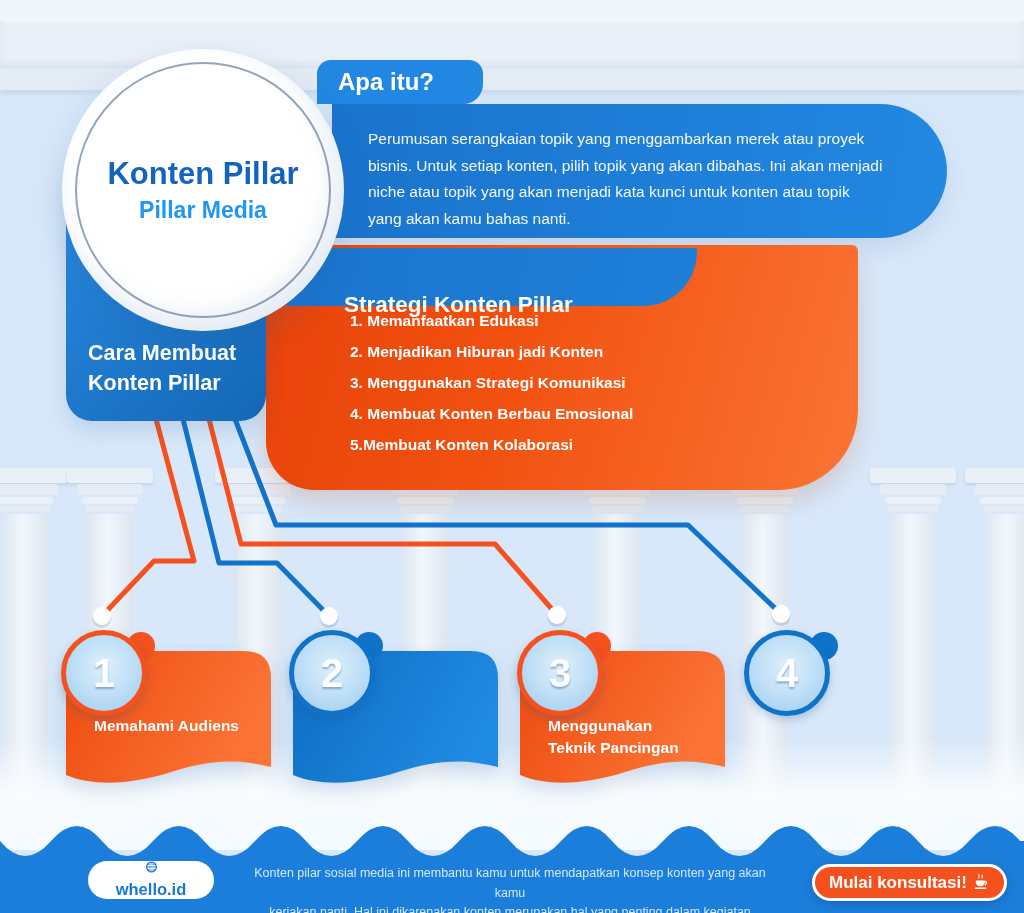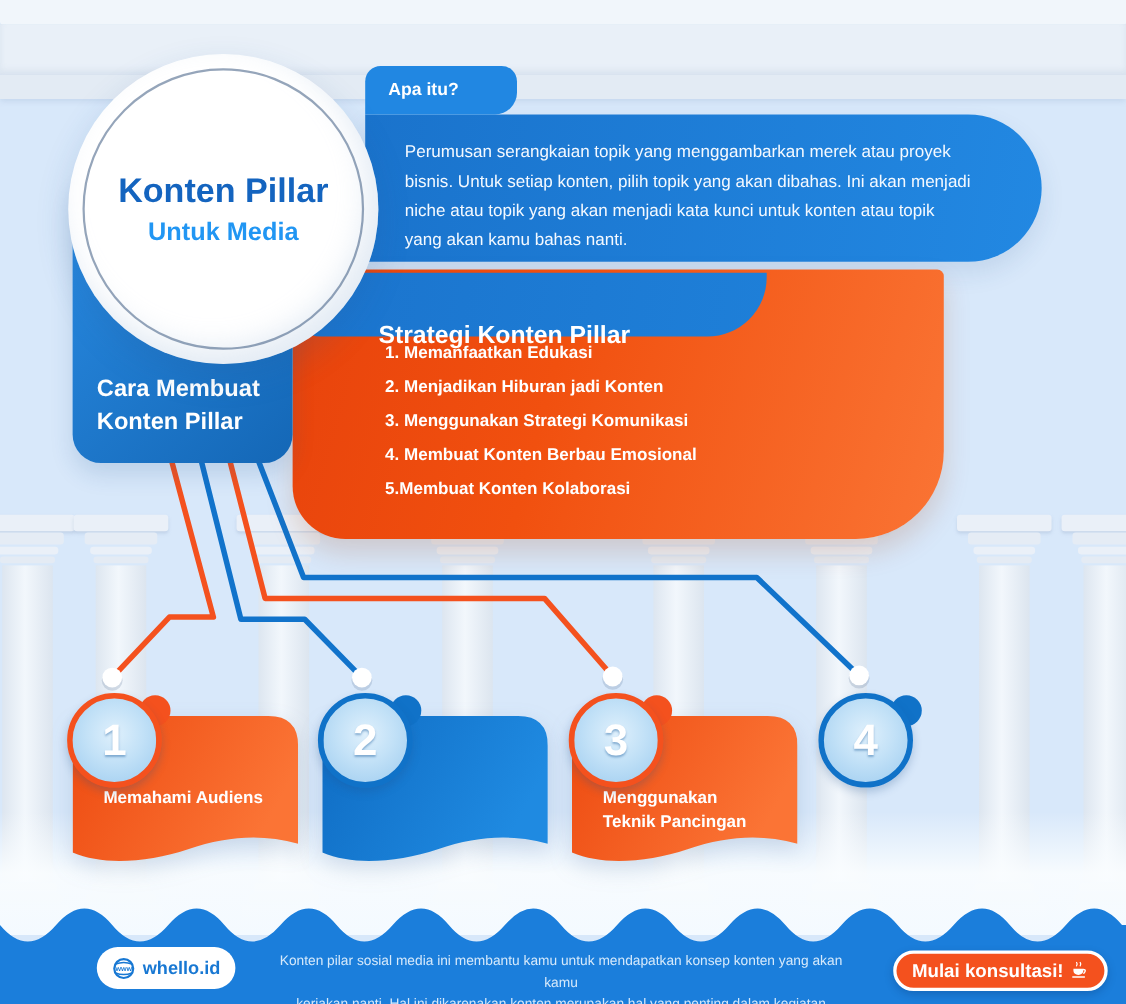--- a/index.html
+++ b/index.html
@@ -35,22 +35,22 @@
   .line-b{stroke:var(--blue-line);}
   .lines .dot{fill:#fff;}
   .lines .dot-shadow{fill:rgba(60,90,130,.18);}
 
   
   .blue-box{position:absolute;left:332px;top:104px;width:615px;height:134px;z-index:4;
     background:linear-gradient(100deg,#1a73cc,#2288e2);border-radius:0 67px 67px 0;
     box-shadow:0 10px 22px rgba(30,80,140,.12);}
   .blue-box .para{position:absolute;left:36px;top:22px;width:552px;font-size:15.5px;line-height:26.5px;
     color:#f4f9ff;white-space:pre-line;}
-  .apa-tab{position:absolute;left:332px;top:60px;width:138px;height:44px;z-index:4;background:#2187e2;
-    border-radius:14px 14px 20px 0;color:#fff;font-size:16px;font-weight:bold;line-height:43px;padding-left:21px;}
+  .apa-tab{position:absolute;left:317px;top:60px;width:166px;height:44px;z-index:4;background:#2187e2;
+    border-radius:14px 14px 20px 0;color:#fff;font-size:24px;font-weight:bold;line-height:43px;padding-left:21px;}
   .orange-box{position:absolute;left:266px;top:245px;width:592px;height:245px;z-index:5;
     background:linear-gradient(105deg,#e8430c 0%,#f1500f 40%,#fa7434 100%);
     border-radius:10px 6px 80px 48px;box-shadow:0 12px 24px rgba(160,60,10,.18);}
   .strategi-list{position:absolute;left:84px;top:67px;list-style:none;}
   .strategi-item{color:#fff;font-weight:bold;font-size:15.5px;margin-bottom:13px;}
   .strategi-band{position:absolute;left:266px;top:248px;width:431px;height:58px;z-index:6;
     background:linear-gradient(100deg,#1b74cd,#1e7fd8);border-radius:0 0 54px 26px;}
   .strategi-band .band-title{position:absolute;left:78px;top:0;line-height:57px;color:#fff;font-weight:bold;font-size:22.5px;margin-top:28px;}
   .cara-box{position:absolute;left:66px;top:158px;width:200px;height:263px;z-index:6;
     background:linear-gradient(135deg,#2a8ce4 0%,#1467b6 100%);border-radius:26px;
@@ -79,21 +79,21 @@
   .ring-b{border:5px solid #1072c8;}
   .num-circle span{font-size:40px;font-weight:bold;color:#fff;text-shadow:0 2px 2px rgba(16,82,150,.4);}
   .node-dot{position:absolute;top:632px;width:28px;height:28px;border-radius:50%;z-index:6;}
   .dot-o{background:var(--orange);} .dot-b{background:#1072c8;}
 
   
   .footer-wave{position:absolute;left:0;top:815px;z-index:8;}
   .footer-content{position:absolute;left:0;top:0;width:1024px;height:913px;z-index:9;pointer-events:none;}
   .footer-content > *{pointer-events:auto;}
   .logo-pill{position:absolute;left:88px;top:861px;width:126px;height:38px;border-radius:19px;background:#fff;
-    display:flex;align-items:center;justify-content:center;gap:7px;}
+    display:flex;align-items:center;justify-content:center;gap:7px;flex-direction:column;}
   .logo-text{font-size:16.5px;font-weight:bold;color:var(--blue);}
   .footer-desc{position:absolute;left:250px;top:864px;width:520px;text-align:center;color:#d5e9fb;
     font-size:12.5px;line-height:19.5px;white-space:pre-line;}
   .cta-btn{position:absolute;left:812px;top:864px;height:37px;padding:0 14px;border-radius:19px;border:3px solid #fff;
     background:var(--orange);color:#fff;font-weight:bold;font-size:17px;font-family:"Liberation Sans",sans-serif;
     display:flex;align-items:center;gap:6px;cursor:pointer;box-shadow:0 3px 8px rgba(0,40,90,.25);}
 </style>
 </head>
 <body>
 
@@ -243,21 +243,21 @@
     <div class="band-title">Strategi Konten Pillar</div>
   </div>
 
   <div class="cara-box">
     <div class="cara-title">Cara Membuat
 Konten Pillar</div>
   </div>
 
   <div class="badge">
     <div class="badge-title">Konten Pillar</div>
-    <div class="badge-sub">Untuk Media</div>
+    <div class="badge-sub">Pillar Media</div>
   </div>
 
   <div class="card" style="left:66px">
     <svg class="card-shape" viewBox="0 0 205 140" preserveAspectRatio="none">
       <path fill="url(#gradO)" d="M14 0 H178 Q205 0 205 27 V116 C172 107 141 109 105 121 C68 133 28 136 0 124 V14 Q0 0 14 0 Z"></path>
     </svg>
     <div class="card-label">Memahami Audiens</div>
   </div>
   <div class="card" style="left:293px">
     <svg class="card-shape" viewBox="0 0 205 140" preserveAspectRatio="none">

